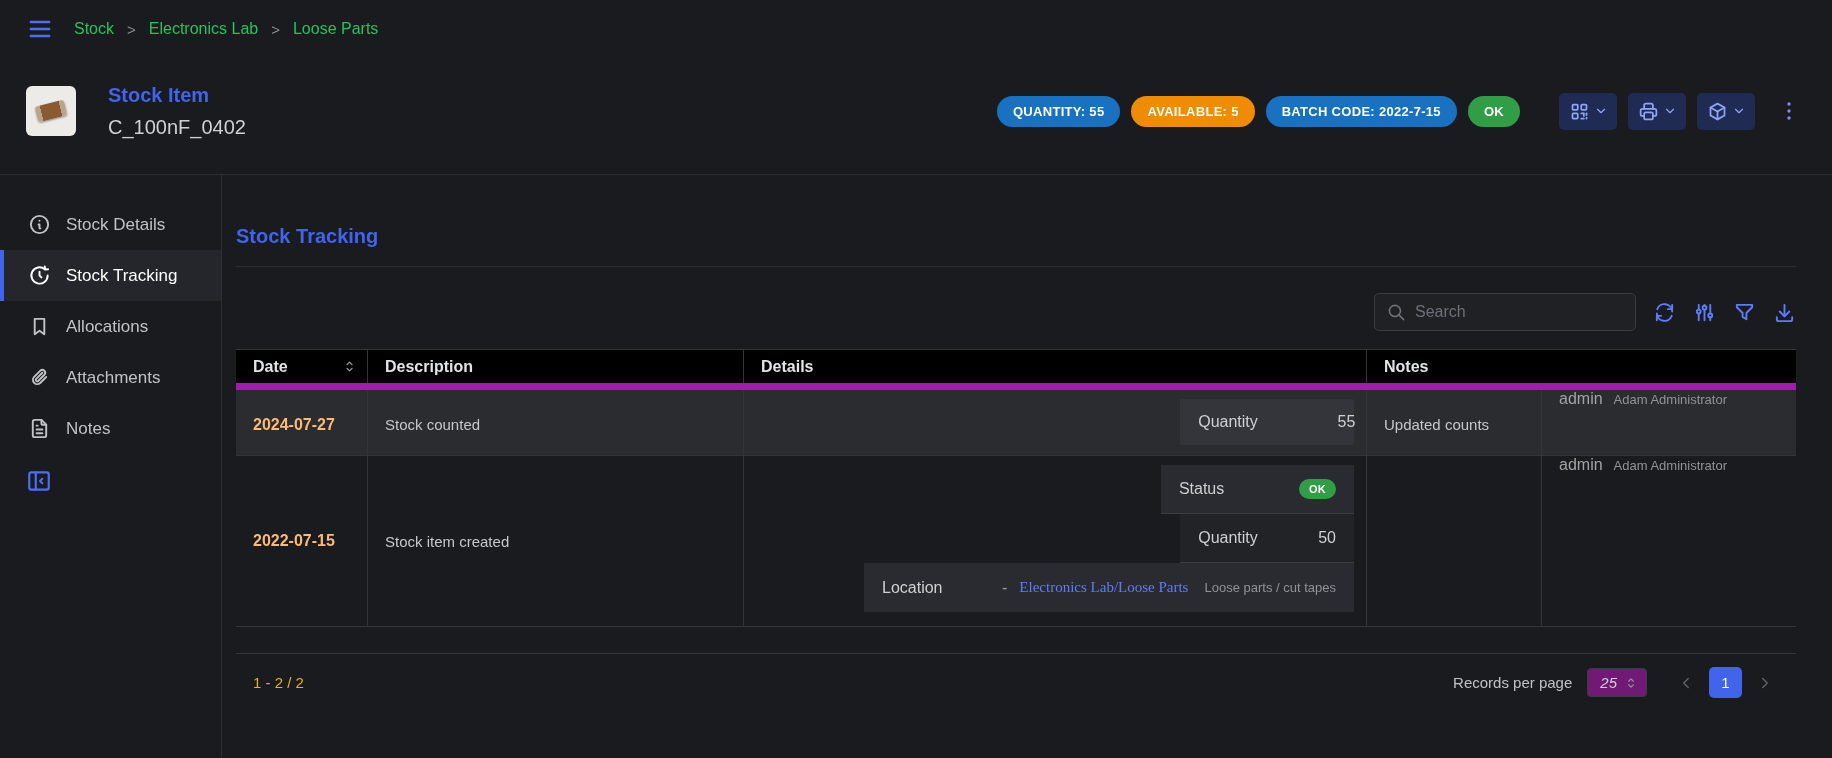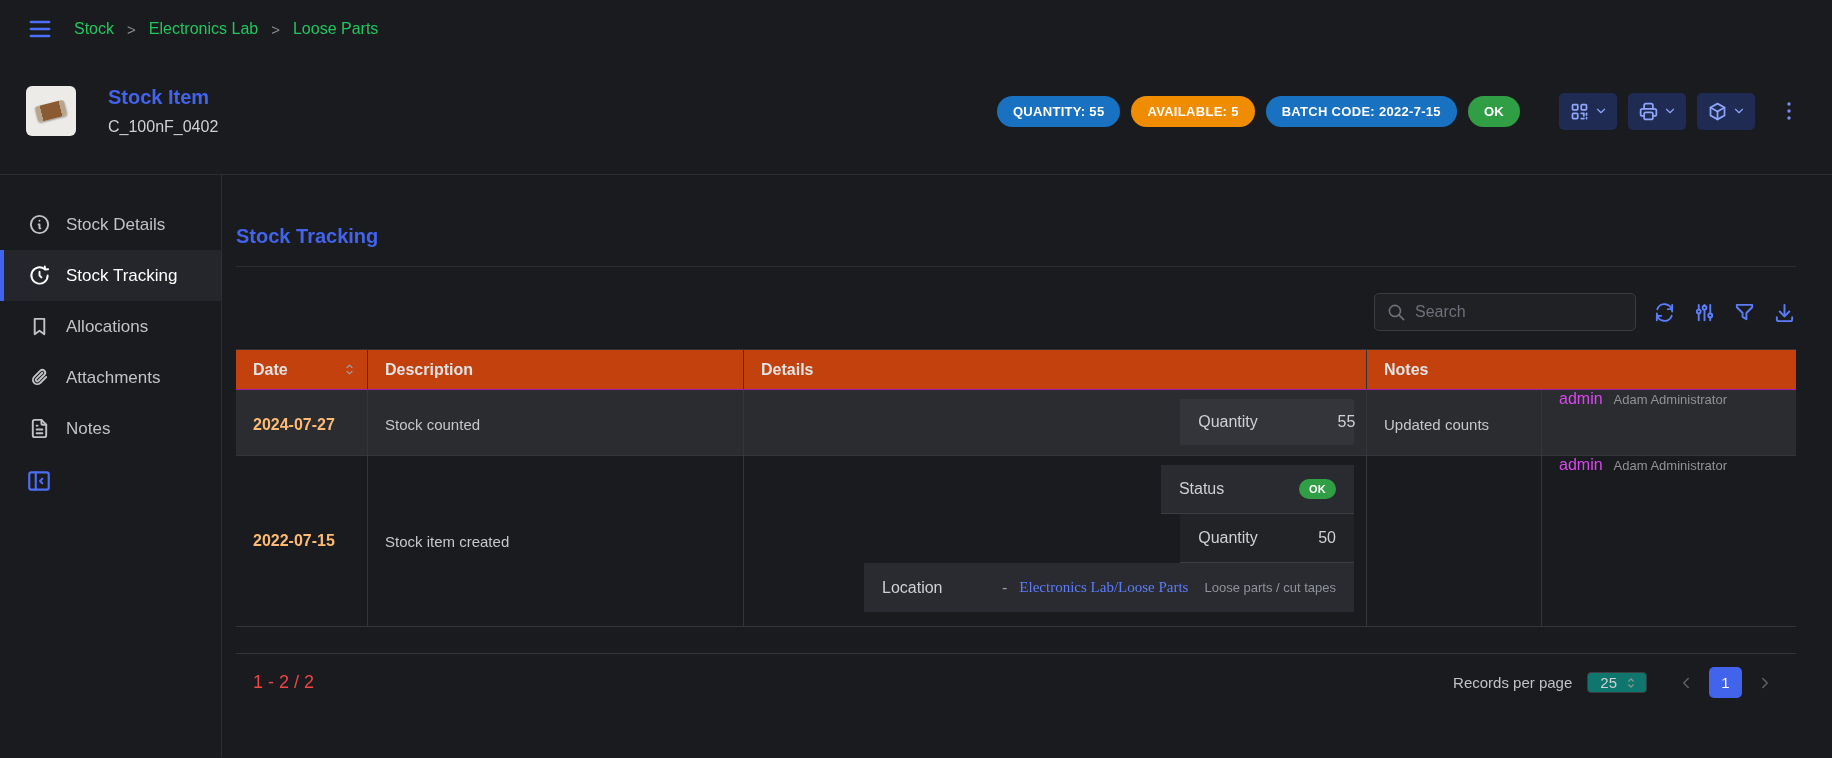--- a/index.html
+++ b/index.html
@@ -21,21 +21,21 @@
   .crumb-sep { color: #8a8d93; font-size: 15px; }
 
   
   .header { height: 117px; display: flex; align-items: center; padding: 0 28px 10px 26px; border-bottom: 1px solid #2c2e33; }
   .thumb { width: 50px; height: 50px; border-radius: 6px; background: #ecebe8; display:flex; align-items:center; justify-content:center; flex: 0 0 auto; overflow:hidden; }
   .cap { width: 30px; height: 16px; border-radius: 3px; transform: rotate(-14deg);
          background: linear-gradient(90deg,#b9a48c 0 18%, #8a5a33 18% 82%, #b9a48c 82% 100%);
          box-shadow: 0 1px 2px rgba(0,0,0,.4); }
   .title-block { margin-left: 32px; display: flex; flex-direction: column; gap: 9px; }
   .page-title { color: #4263eb; font-size: 20px; font-weight: bold; }
-  .page-subtitle { color: #cfd0d3; font-size: 16px; }
+  .page-subtitle { color: #cfd0d3; font-size: 20px; }
   .header-right { margin-left: auto; display: flex; align-items: center; gap: 11px; }
   .badge { height: 31px; display: flex; align-items: center; padding: 0 16px; border-radius: 16px;
            color: #fff; font-weight: bold; font-size: 13px; letter-spacing: .3px; white-space: nowrap; }
   .badge-blue { background: #1971c2; }
   .badge-orange { background: #f08c00; }
   .badge-green { background: #2f9e44; }
   .action-group { display: flex; align-items: center; gap: 11px; margin-left: 28px; }
   .action-btn { width: 58px; height: 37px; background: #1f2b52; border-radius: 5px; border: none;
                 display: flex; align-items: center; justify-content: center; gap: 4px; color: #8ea4f8; cursor: pointer; }
   .action-btn svg.main-ic { width: 21px; height: 21px; }
@@ -64,54 +64,54 @@
                       font-size: 16px; font-family: "Liberation Sans", sans-serif; }
   .search-box input::placeholder { color: #6d7078; }
   .tool-icon { background: none; border: none; color: #5c7cfa; cursor: pointer; display:flex; align-items:center; justify-content:center; }
   .tool-icon svg { width: 23px; height: 23px; }
 
   
   .table { margin-top: 18px; width: 100%; border-top: 1px solid #33353a; }
   .trow { display: grid; grid-template-columns: 132px 376px 623px 175px 1fr; }
   .tcell { border-right: 1px solid #33353a; display: flex; align-items: center; padding: 0 17px; min-width: 0; }
   .tcell:last-child { border-right: none; }
-  .thead { background: #c2410c; height: 40px; border-bottom: 1px solid #a21caf; }
+  .thead { background: #000000; height: 40px; border-bottom: 7px solid #a21caf; }
   .thead .tcell { font-weight: bold; color: #e3e4e6; font-size: 16px; }
   .thead .tcell.sortable { justify-content: space-between; padding-right: 10px; cursor: pointer; }
   .sort-ic { color: #9ea0a6; width: 15px; height: 15px; }
   .trow.body { border-bottom: 1px solid #33353a; }
   .trow.highlight { background: #2b2c30; }
   .row1 { height: 66px; }
   .cell-date { color: #fdba74; font-size: 16px; font-weight: bold; }
   .cell-desc { color: #c6c7ca; font-size: 15px; }
   .cell-notes { color: #c6c7ca; font-size: 15px; }
   .cell-user { gap: 11px; align-items: baseline; padding-top: 0; }
-  .user-name { color: #d946ef; font-size: 16px; }
+  .user-name { color: #a3a3a3; font-size: 16px; }
   .user-full { color: #909296; font-size: 13px; }
   .details-cell { padding: 9px 12px 14px 16px; flex-direction: column; justify-content: center; align-items: flex-end; }
   .sub-row { height: 49px; display: flex; align-items: center; padding: 0 18px; gap: 8px; border-bottom: 1px solid #3b3d42; }
   .sub-row:last-child { border-bottom: none; }
   .sub-light { background: #2a2b30; }
   .sub-dark { background: #222327; }
   .sub-highlight { background: #34353b; height: 46px; border-bottom: none; border-radius: 2px; }
   .sub-label { width: 112px; flex: 0 0 auto; color: #ced0d3; font-size: 16px; }
   .sub-value { color: #ced0d3; font-size: 16px; }
   .sub-value-center { flex: 1; text-align: center; padding-left: 14%; color: #ced0d3; font-size: 16px; }
   .mini-badge { background: #2f9e44; color: #fff; font-weight: bold; font-size: 11px; padding: 4px 10px; border-radius: 11px; letter-spacing: .3px; }
   .loc-dash { color: #9a9da3; }
   .loc-link { color: #5c7cfa; font-size: 15px; text-decoration: none; cursor: pointer; margin-left: 4px; font-family: Liberation Serif, serif; }
   .loc-desc { color: #8f9298; font-size: 13px; margin-left: 8px; }
 
   
   .tfooter { margin-top: 26px; border-top: 1px solid #33353a; padding: 13px 17px; display: flex; align-items: center; justify-content: space-between; }
-  .range-text { font-size: 18px; color: #ef4444; }
+  .range-text { font-size: 15px; color: #eab308; }
   .footer-right { display: flex; align-items: center; gap: 15px; }
   .rpp-label { font-size: 15px; color: #c1c2c5; }
-  .rpp-select { border: 1px solid #3a3c42; border-radius: 4px; height: 21px; padding: 0 8px 0 12px;
-                display: flex; align-items: center; gap: 7px; cursor: pointer; background: #0f766e; }
+  .rpp-select { border: 1px solid #3a3c42; border-radius: 4px; height: 29px; padding: 0 8px 0 12px;
+                display: flex; align-items: center; gap: 7px; cursor: pointer; background: #701a75; font-style: italic; }
   .rpp-value { font-size: 15px; color: #d0d1d4; }
   .stepper-ic { width: 14px; height: 14px; color: #909296; }
   .pager { display: flex; align-items: center; gap: 9px; margin-left: 10px; }
   .page-chev { width: 28px; height: 30px; background: none; border: none; color: #5f6167; display:flex; align-items:center; justify-content:center; cursor: pointer; }
   .page-chev svg { width: 18px; height: 18px; }
   .page-btn { width: 33px; height: 31px; background: #4263eb; color: #fff; border: none; border-radius: 5px;
               font-size: 15px; font-family: "Liberation Sans", sans-serif; cursor: pointer; }
 </style>
 </head>
 <body>

